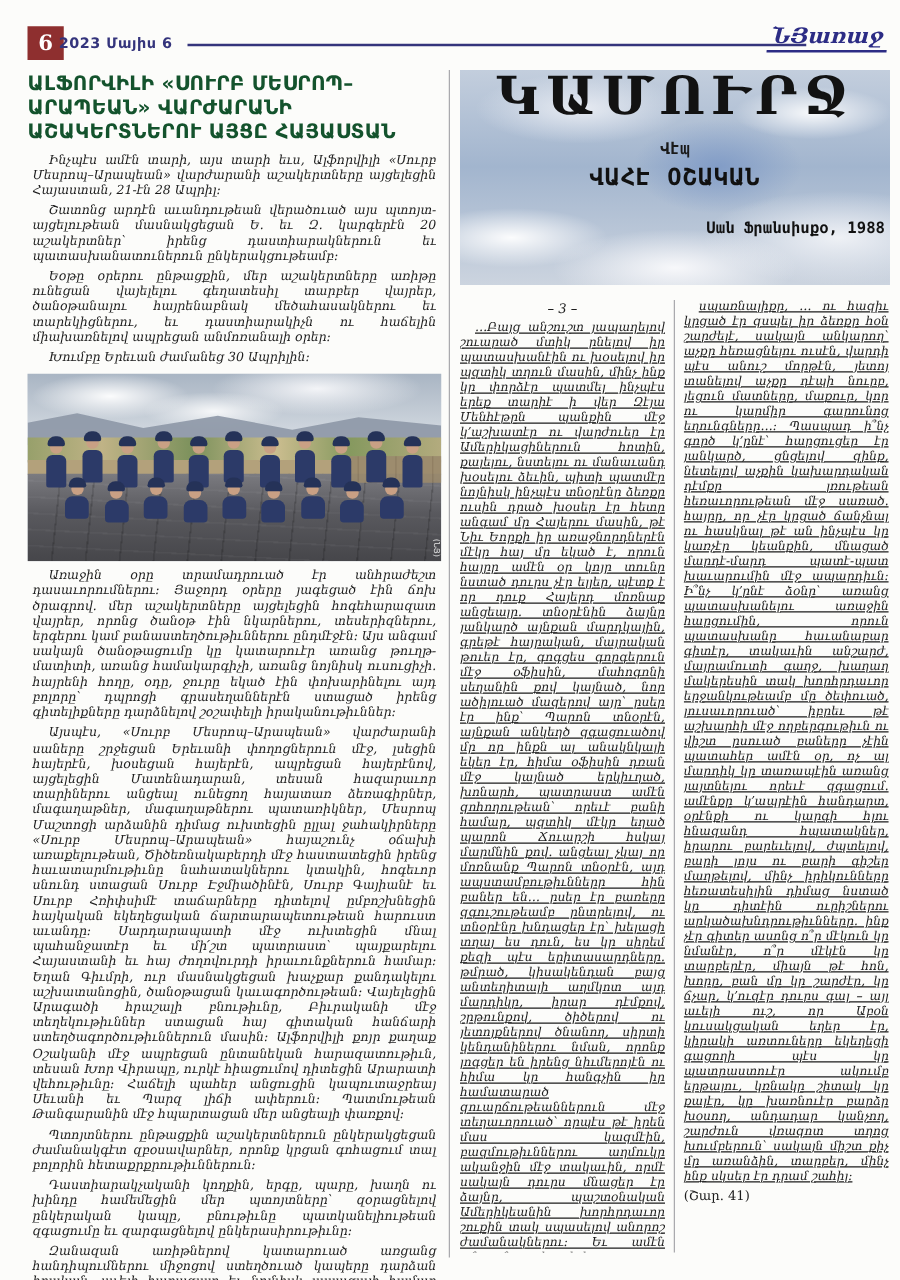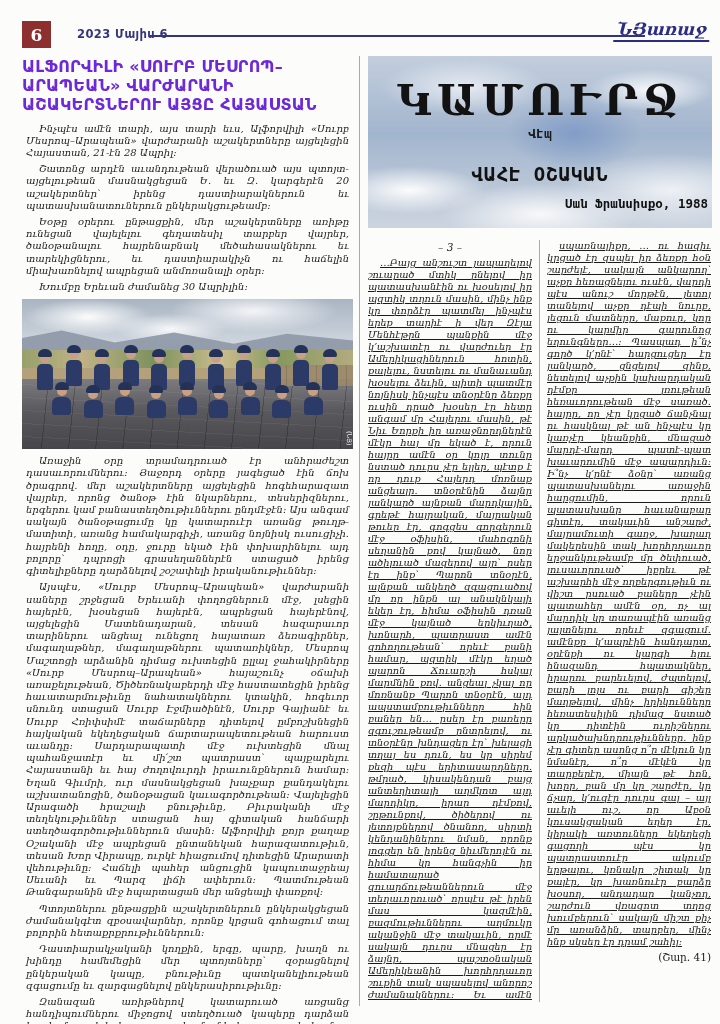--- a/index.html
+++ b/index.html
@@ -2,32 +2,32 @@
 <html><head>
 <meta charset="utf-8">
 <style>
   html,body{margin:0;padding:0;background:#e8e8e8;}
   .page{position:relative;width:720px;height:1024px;margin:0 auto;background:#fcfcfa;overflow:hidden;
         font-family:"DejaVu Serif",serif;color:#1c1c1c;}
 
   
   .pagenum{position:absolute;left:22px;top:21px;width:29px;height:27px;background:#8e2f2f;color:#fff;
            display:flex;align-items:center;justify-content:center;font:bold 17px "DejaVu Serif",serif;}
-  .issue-date{position:absolute;left:77px;top:27px;font:bold 11.5px "DejaVu Sans",sans-serif;
+  .issue-date{position:absolute;left:47px;top:27px;font:bold 11.5px "DejaVu Sans",sans-serif;
               color:#34347c;letter-spacing:.4px;}
   .hrule{position:absolute;left:150px;top:35px;width:495px;height:2px;background:#34347c;}
   .logo{position:absolute;right:10px;top:19px;font:bold italic 17px "DejaVu Serif",serif;color:#2c2c85;
         border-bottom:2px solid #2c2c85;padding:0 3px 1px 3px;transform:skewX(-4deg);}
 
   
   .vdiv-main{position:absolute;left:359px;top:56px;width:1px;height:950px;background:#aaaaae;}
 
   
   .left{position:absolute;left:22px;top:58px;width:331px;}
-  .headline{margin:0 0 8px 0;font:bold 16px/1.18 "DejaVu Sans",sans-serif;color:#6d28d9;letter-spacing:.2px;}
+  .headline{margin:0 0 8px 0;font:bold 16px/1.18 "DejaVu Sans",sans-serif;color:#14532d;letter-spacing:.2px;}
   .left p{margin:4px;font:italic 10px/12.2px "DejaVu Serif",serif;text-align:justify;text-indent:13px;}
 
   
   .photo{position:relative;width:331px;height:150px;margin:6px 0 6px 0;overflow:hidden;
          background:
            radial-gradient(90px 26px at 20% 12%, rgba(255,255,255,.95), rgba(255,255,255,0) 70%),
            radial-gradient(120px 30px at 70% 8%, rgba(250,250,252,.9), rgba(255,255,255,0) 70%),
            radial-gradient(80px 22px at 45% 20%, rgba(255,255,255,.85), rgba(255,255,255,0) 70%),
            linear-gradient(180deg,#a9b5c3 0%,#cfd6de 30%,#e1e5ea 100%);}
   .mountains{position:absolute;left:0;top:16%;width:100%;height:22%;background:#8d97a6;opacity:.9;
@@ -60,31 +60,31 @@
   .right{position:absolute;left:368px;top:56px;width:344px;}
   .banner{position:relative;width:344px;height:172px;overflow:hidden;text-align:center;
           background:
             radial-gradient(110px 34px at 12% 78%, rgba(255,255,255,.95), rgba(255,255,255,0) 70%),
             radial-gradient(140px 44px at 50% 92%, rgba(250,250,252,.95), rgba(255,255,255,0) 70%),
             radial-gradient(90px 30px at 82% 20%, rgba(255,255,255,.9), rgba(255,255,255,0) 70%),
             radial-gradient(150px 52px at 88% 78%, rgba(241,243,247,.95), rgba(255,255,255,0) 72%),
             radial-gradient(120px 40px at 28% 18%, rgba(236,239,245,.9), rgba(255,255,255,0) 70%),
             radial-gradient(90px 50px at 60% 45%, rgba(124,152,197,.85), rgba(124,152,197,0) 75%),
             linear-gradient(180deg,#c3cedd 0%,#a2b5ce 45%,#ccd4df 100%);}
-  .novel-title{font:bold 42px/1 "DejaVu Serif",serif;color:#121212;letter-spacing:5px;padding-top:24px;}
-  .novel-genre{font:bold 13px "DejaVu Sans Mono","DejaVu Sans",monospace;color:#1a1a1a;margin-top:4px;}
-  .novel-author{font:bold 19px "DejaVu Sans Mono","DejaVu Sans",monospace;color:#111;margin-top:22px;letter-spacing:1px;}
+  .novel-title{font:bold 42px/1 "DejaVu Serif",serif;color:#121212;letter-spacing:5px;padding-top:0;}
+  .novel-genre{font:bold 13px "DejaVu Sans Mono","DejaVu Sans",monospace;color:#1a1a1a;margin-top:14px;}
+  .novel-author{font:bold 19px "DejaVu Sans Mono","DejaVu Sans",monospace;color:#111;margin-top:4px;letter-spacing:1px;}
   .novel-dateline{font:bold 12.5px "DejaVu Sans Mono","DejaVu Sans",monospace;color:#111;text-align:right;
-                  margin-top:11px;padding-right:4px;}
+                  margin-top:21px;padding-right:4px;}
   .ncols{position:relative;display:flex;gap:15px;margin-top:12px;}
   .ncols::before{content:"";position:absolute;left:171px;top:0;bottom:0;width:1px;background:#aaaaae;}
   .ncol{width:164px;height:762px;overflow:hidden;}
   .section-no{text-align:center;font:italic 10.5px "DejaVu Serif",serif;margin:1px 0 4px 0;}
   .ntext{margin:0;font:italic 9.8px/12px "DejaVu Serif",serif;text-align:justify;text-indent:12px;text-decoration:underline;}
-  .continuation{text-align:right;font:10.5px "DejaVu Serif",serif;margin-top:3px;}
+  .continuation{text-align:left;font:10.5px "DejaVu Serif",serif;margin-top:3px;}
 </style>
 </head>
 <body>
 
 <div class="page">
 
   <div class="pagenum">6</div>
   <div class="issue-date">2023 Մայիս 6</div>
   <div class="hrule"></div>
   <div class="logo">ՆՅառաջ</div>

